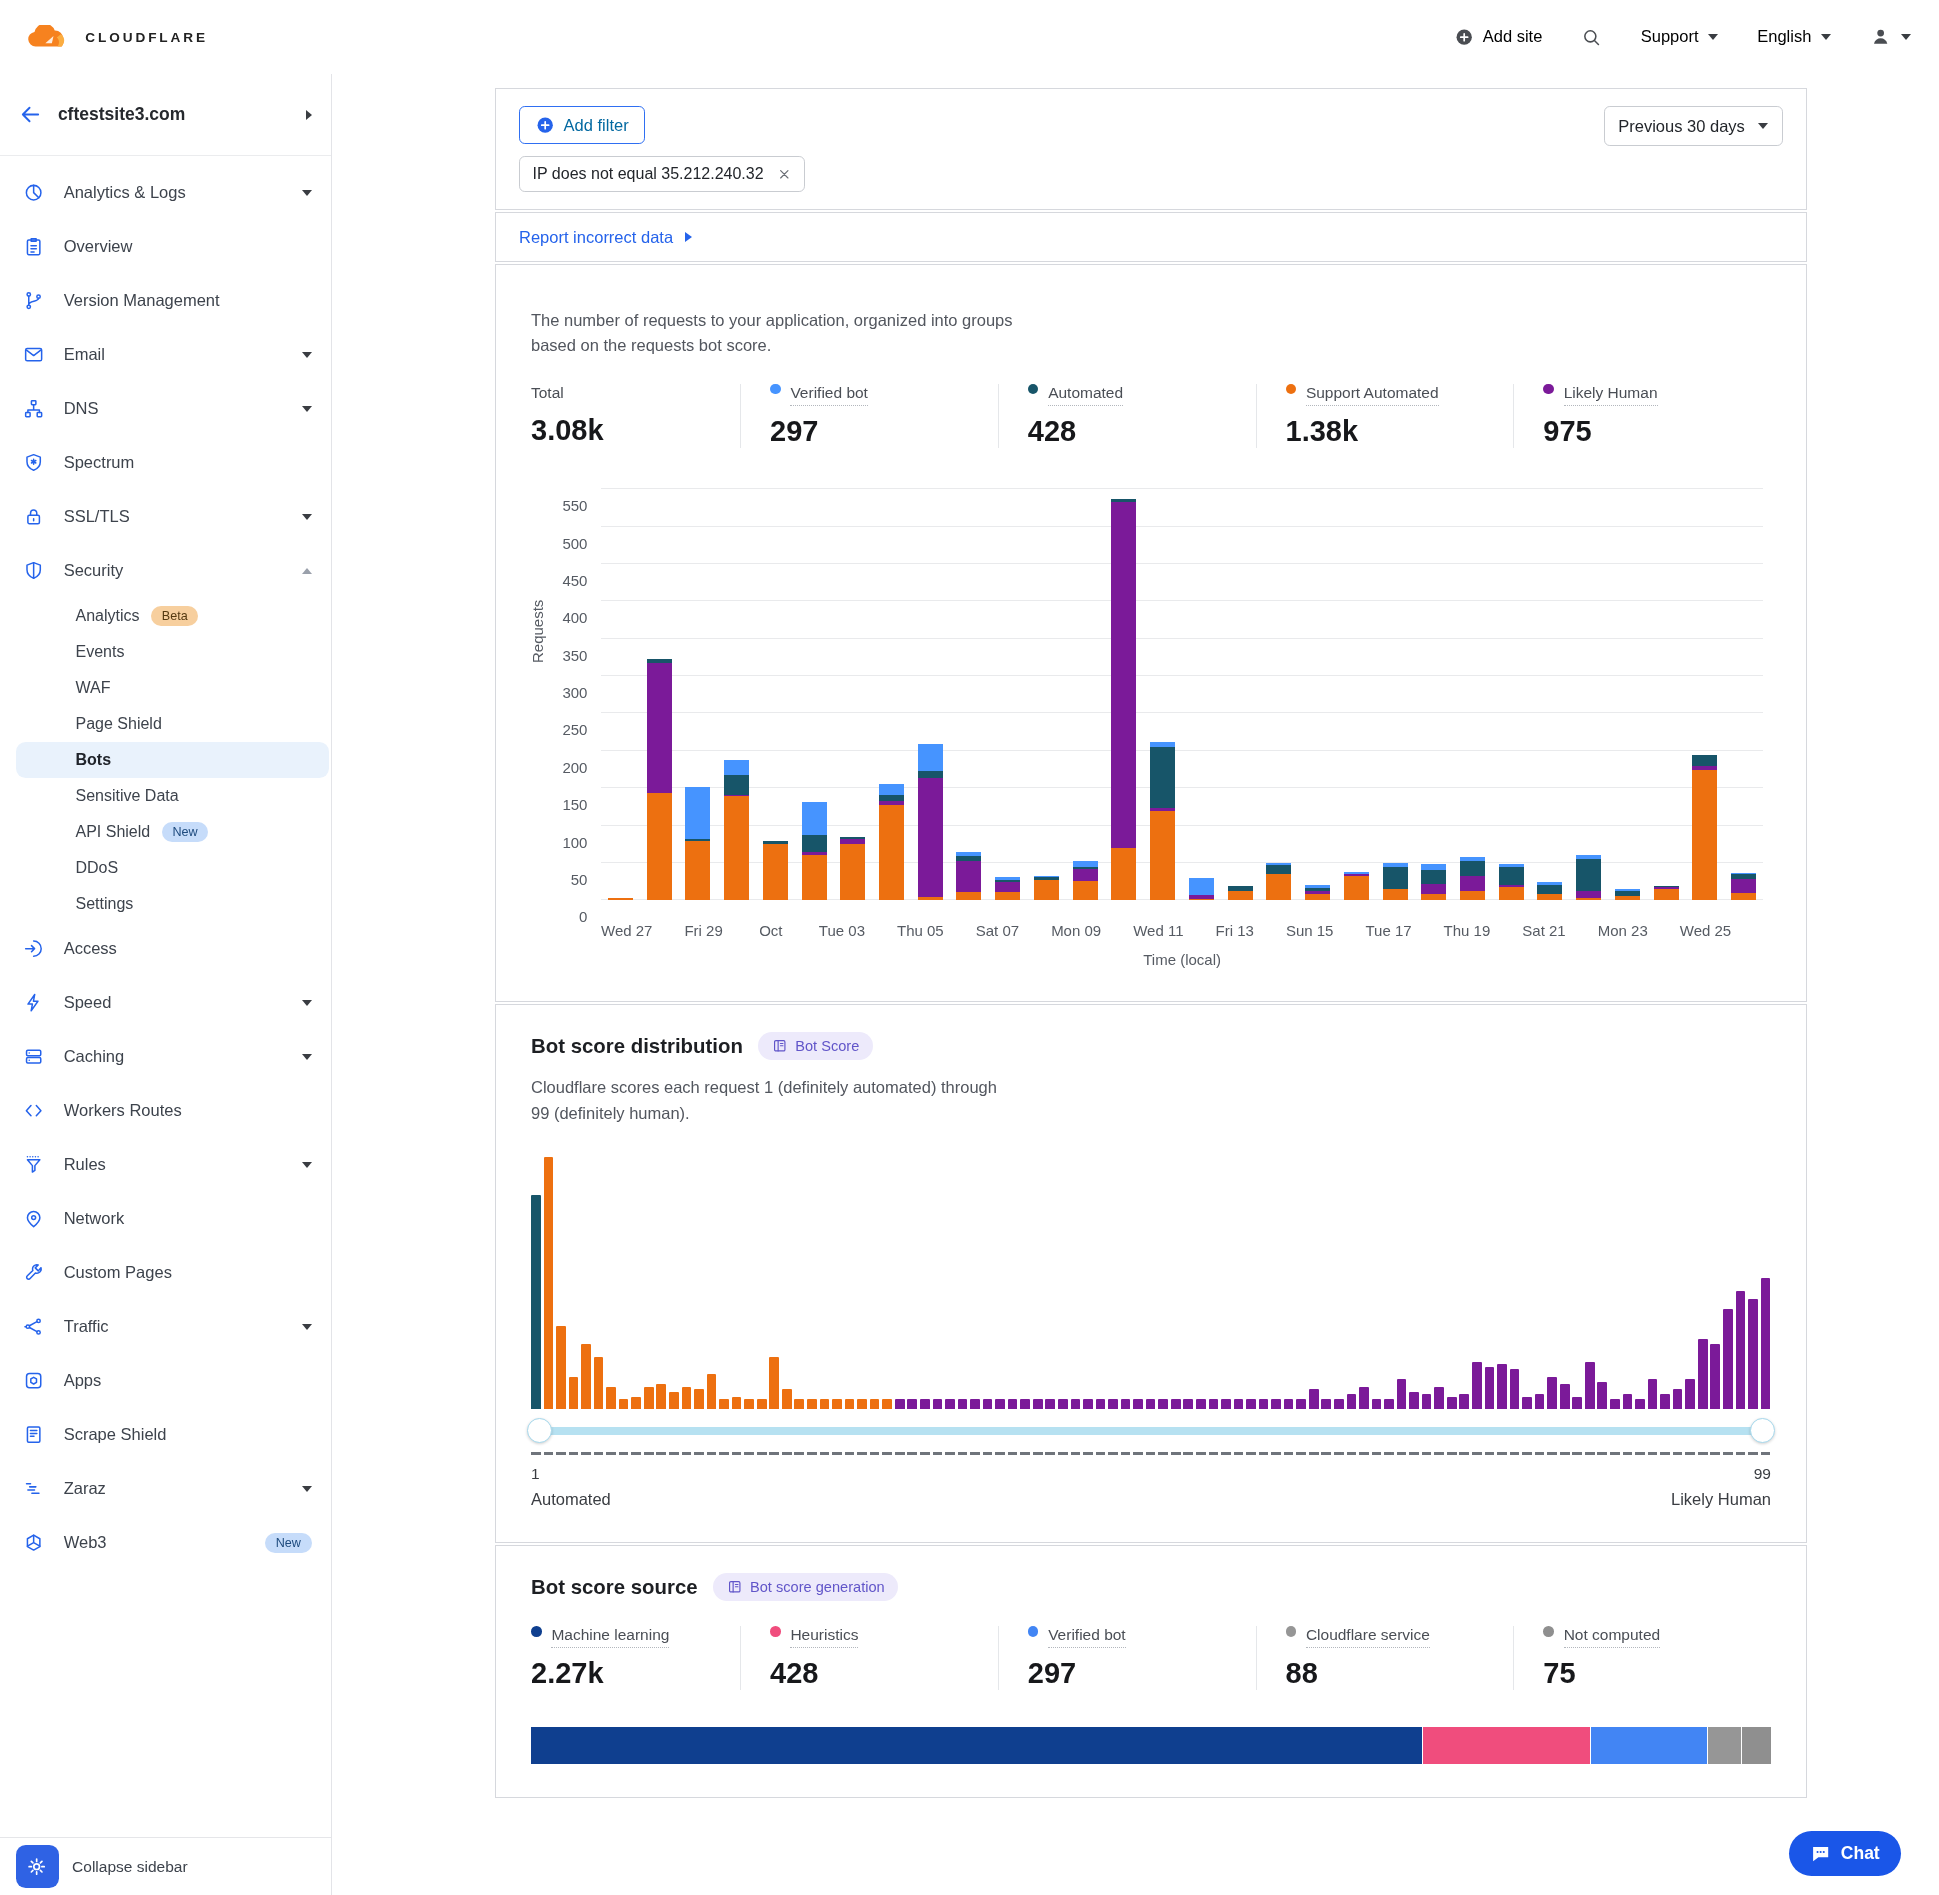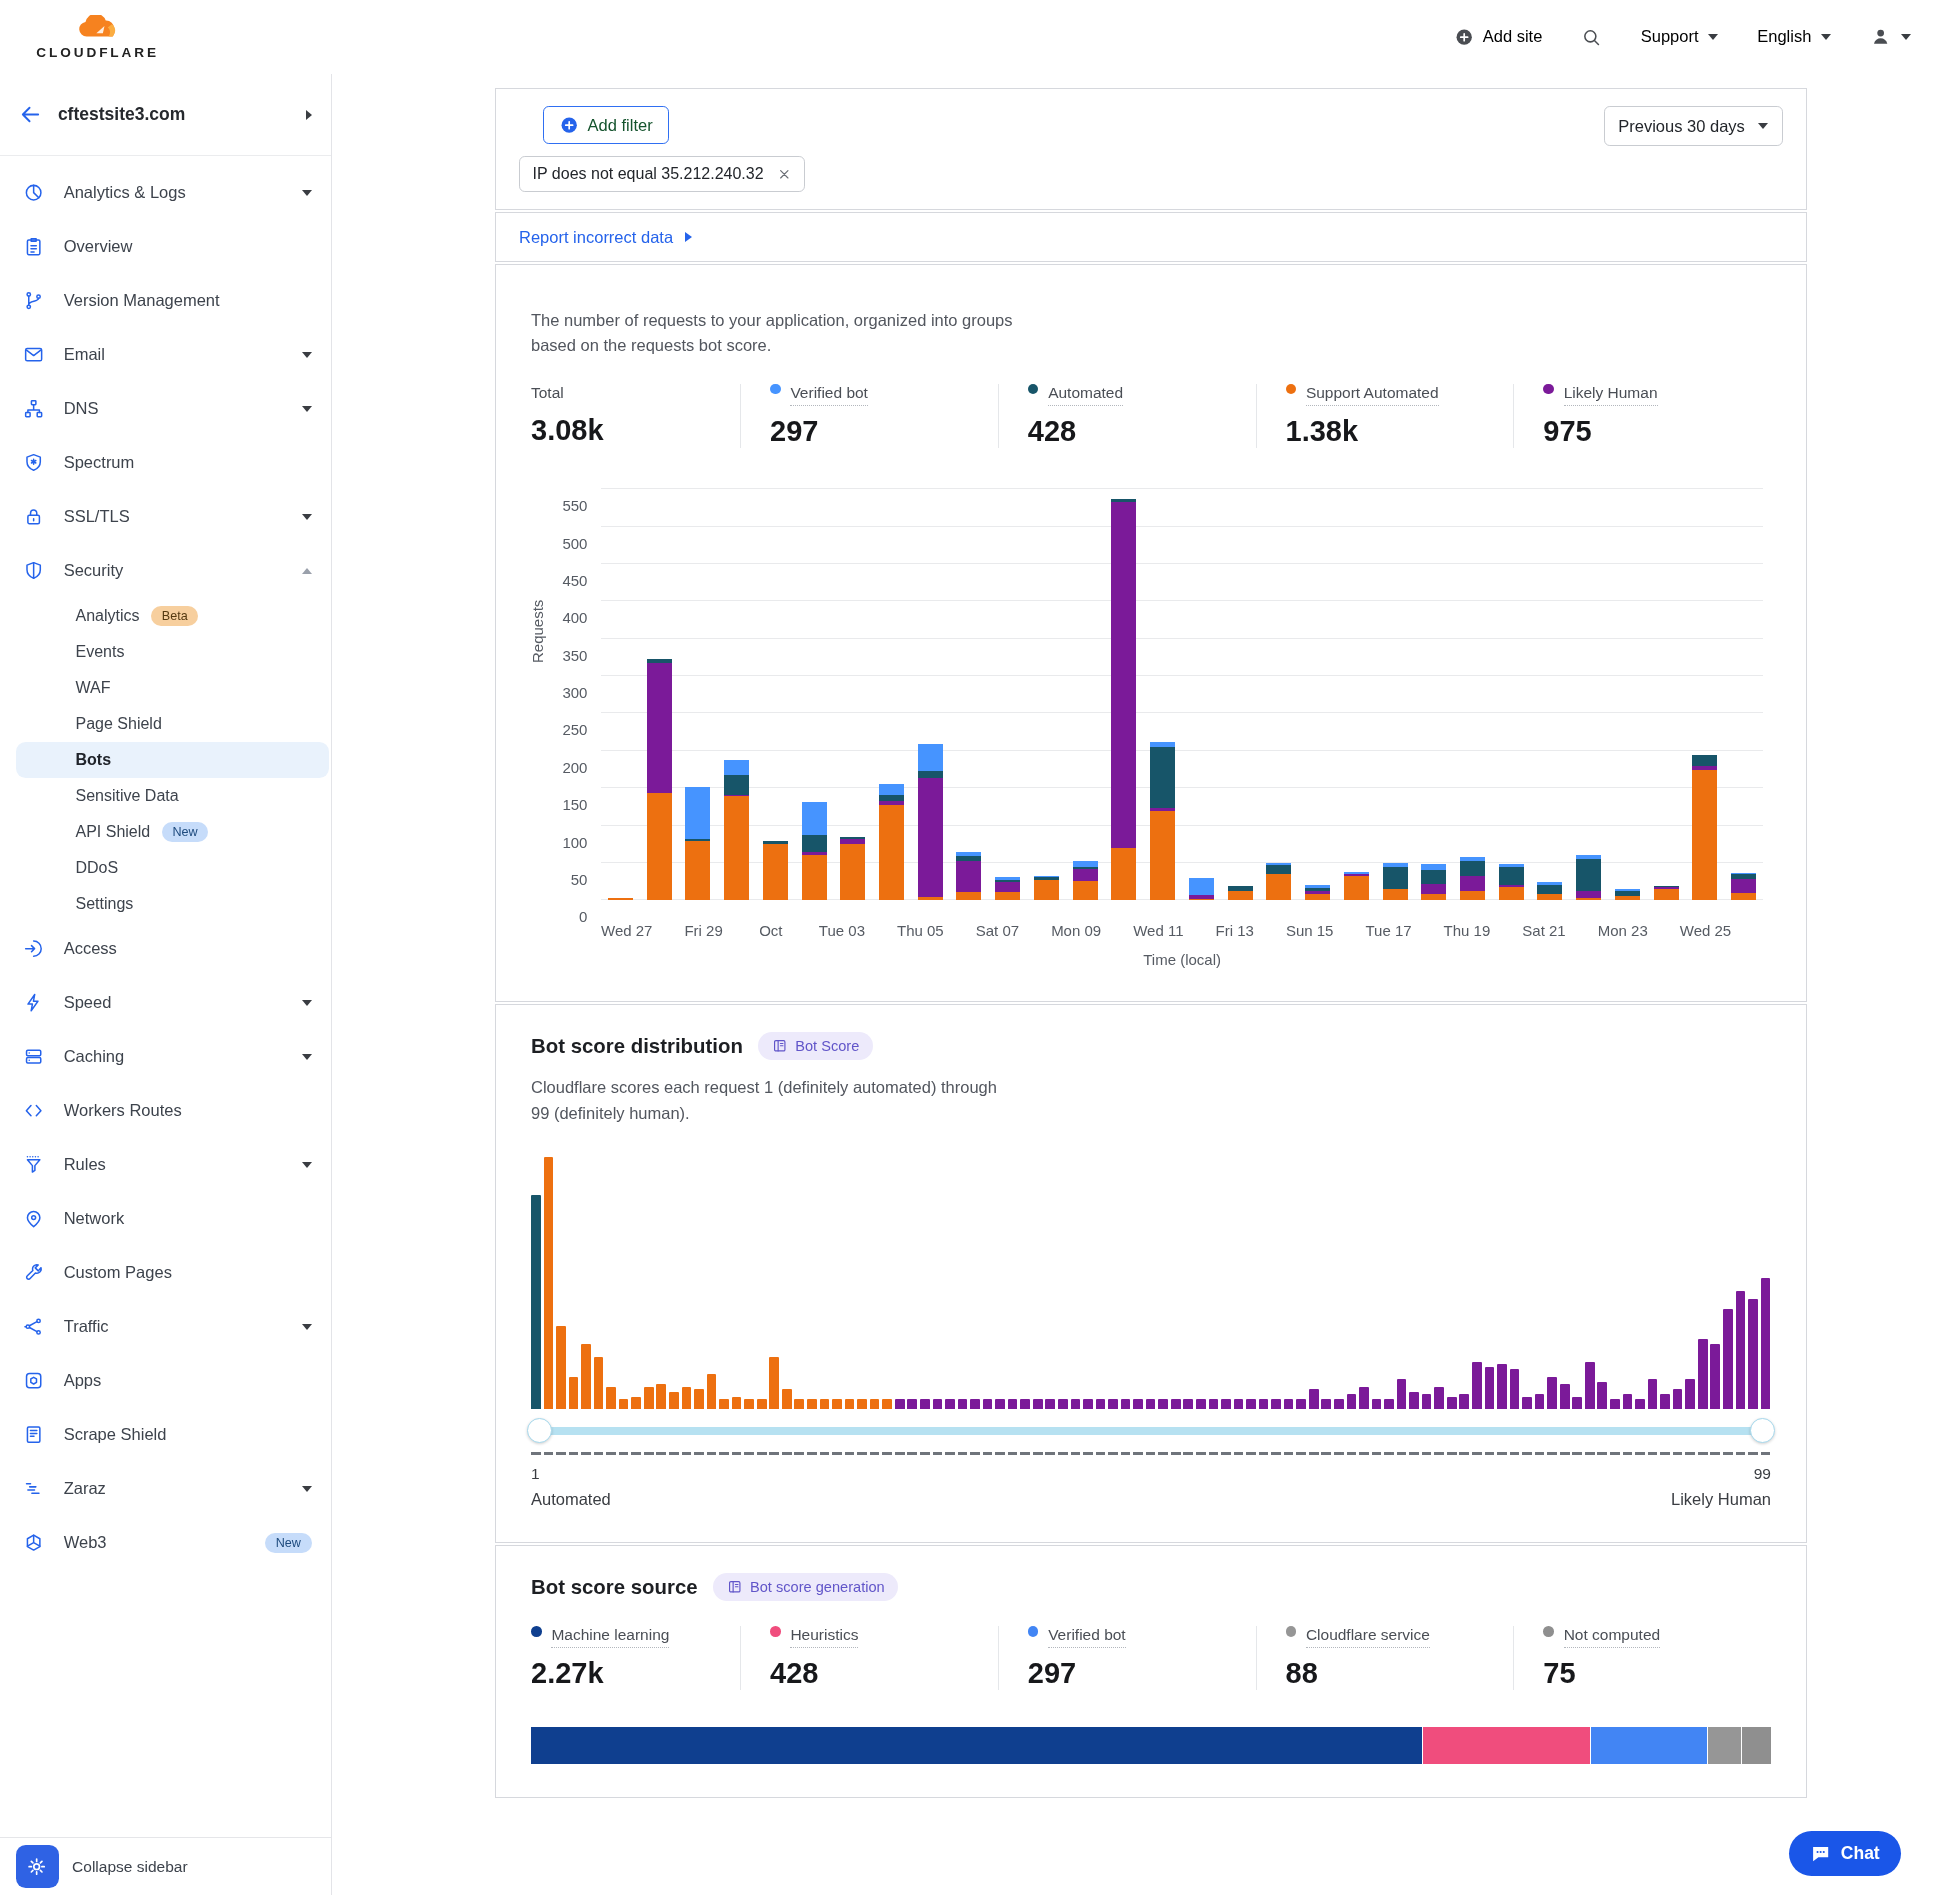--- a/index.html
+++ b/index.html
@@ -11,21 +11,21 @@
     position: relative;
     overflow: hidden;
   }
   
   .topbar {
     height: 74px;
     display: flex; align-items: center; justify-content: space-between;
     padding: 0 29px 0 21.3px;
     background: #fff;
   }
-  .brand { display: flex; flex-direction: column; align-items: center; gap: 5px; margin-left: 15px; }
+  .brand { display: flex; flex-direction: row; align-items: center; gap: 12px; }
   .brand-text { font-size: 13.6px; font-weight: bold; letter-spacing: 2.9px; color: #222; }
   .top-right { display: flex; align-items: center; gap: 39px; font-size: 16.5px; color: #000000; }
   .top-item { display: flex; align-items: center; gap: 9.7px; cursor: pointer; }
   .caret-down { width: 0; height: 0; border-left: 5.8px solid transparent; border-right: 5.8px solid transparent; border-top: 6.8px solid #3a3d42; }
   .caret-up { width: 0; height: 0; border-left: 5.8px solid transparent; border-right: 5.8px solid transparent; border-bottom: 6.8px solid #9aa0ab; }
   .caret-right-sm { width: 0; height: 0; border-top: 5.8px solid transparent; border-bottom: 5.8px solid transparent; border-left: 6.8px solid #3a3d42; }
 
   
   .shell { display: flex; height: 1821px; }
   .sidebar {
@@ -64,24 +64,23 @@
     width: 43px; height: 43px; border-radius: 9.7px; background: #2f62e4;
     display: flex; align-items: center; justify-content: center; cursor: pointer; border: none;
   }
 
   
   .content { flex: 1; padding: 13.6px 133px 0 163px; }
   .card { background: #fff; border: 1px solid #d6d8dd; margin-bottom: 1.9px; }
   .filter-card { padding: 17.5px 23px; position: relative; }
   .btn-add-filter {
     display: inline-flex; align-items: center; gap: 9.7px;
-    border: 1px solid #2f6ff2; color: #14532d; background: #fff;
+    border: 1px solid #2f6ff2; color: #0369a1; background: #fff;
     border-radius: 5.8px; padding: 8.7px 15.5px; font-size: 16.5px; cursor: pointer;
     font-family: inherit;
-    margin-left: 24px;
   }
   .date-range {
     position: absolute; right: 23px; top: 17.5px;
     display: inline-flex; align-items: center; gap: 13.6px;
     border: 1px solid #c9ccd1; border-radius: 5.8px; padding: 9.7px 13.6px;
     font-size: 16.5px; color: #23262b; background: #fff; cursor: pointer; font-family: inherit;
   }
   .chip-row { margin-top: 11.6px; }
   .chip {
     display: inline-flex; align-items: center; gap: 13.6px;

